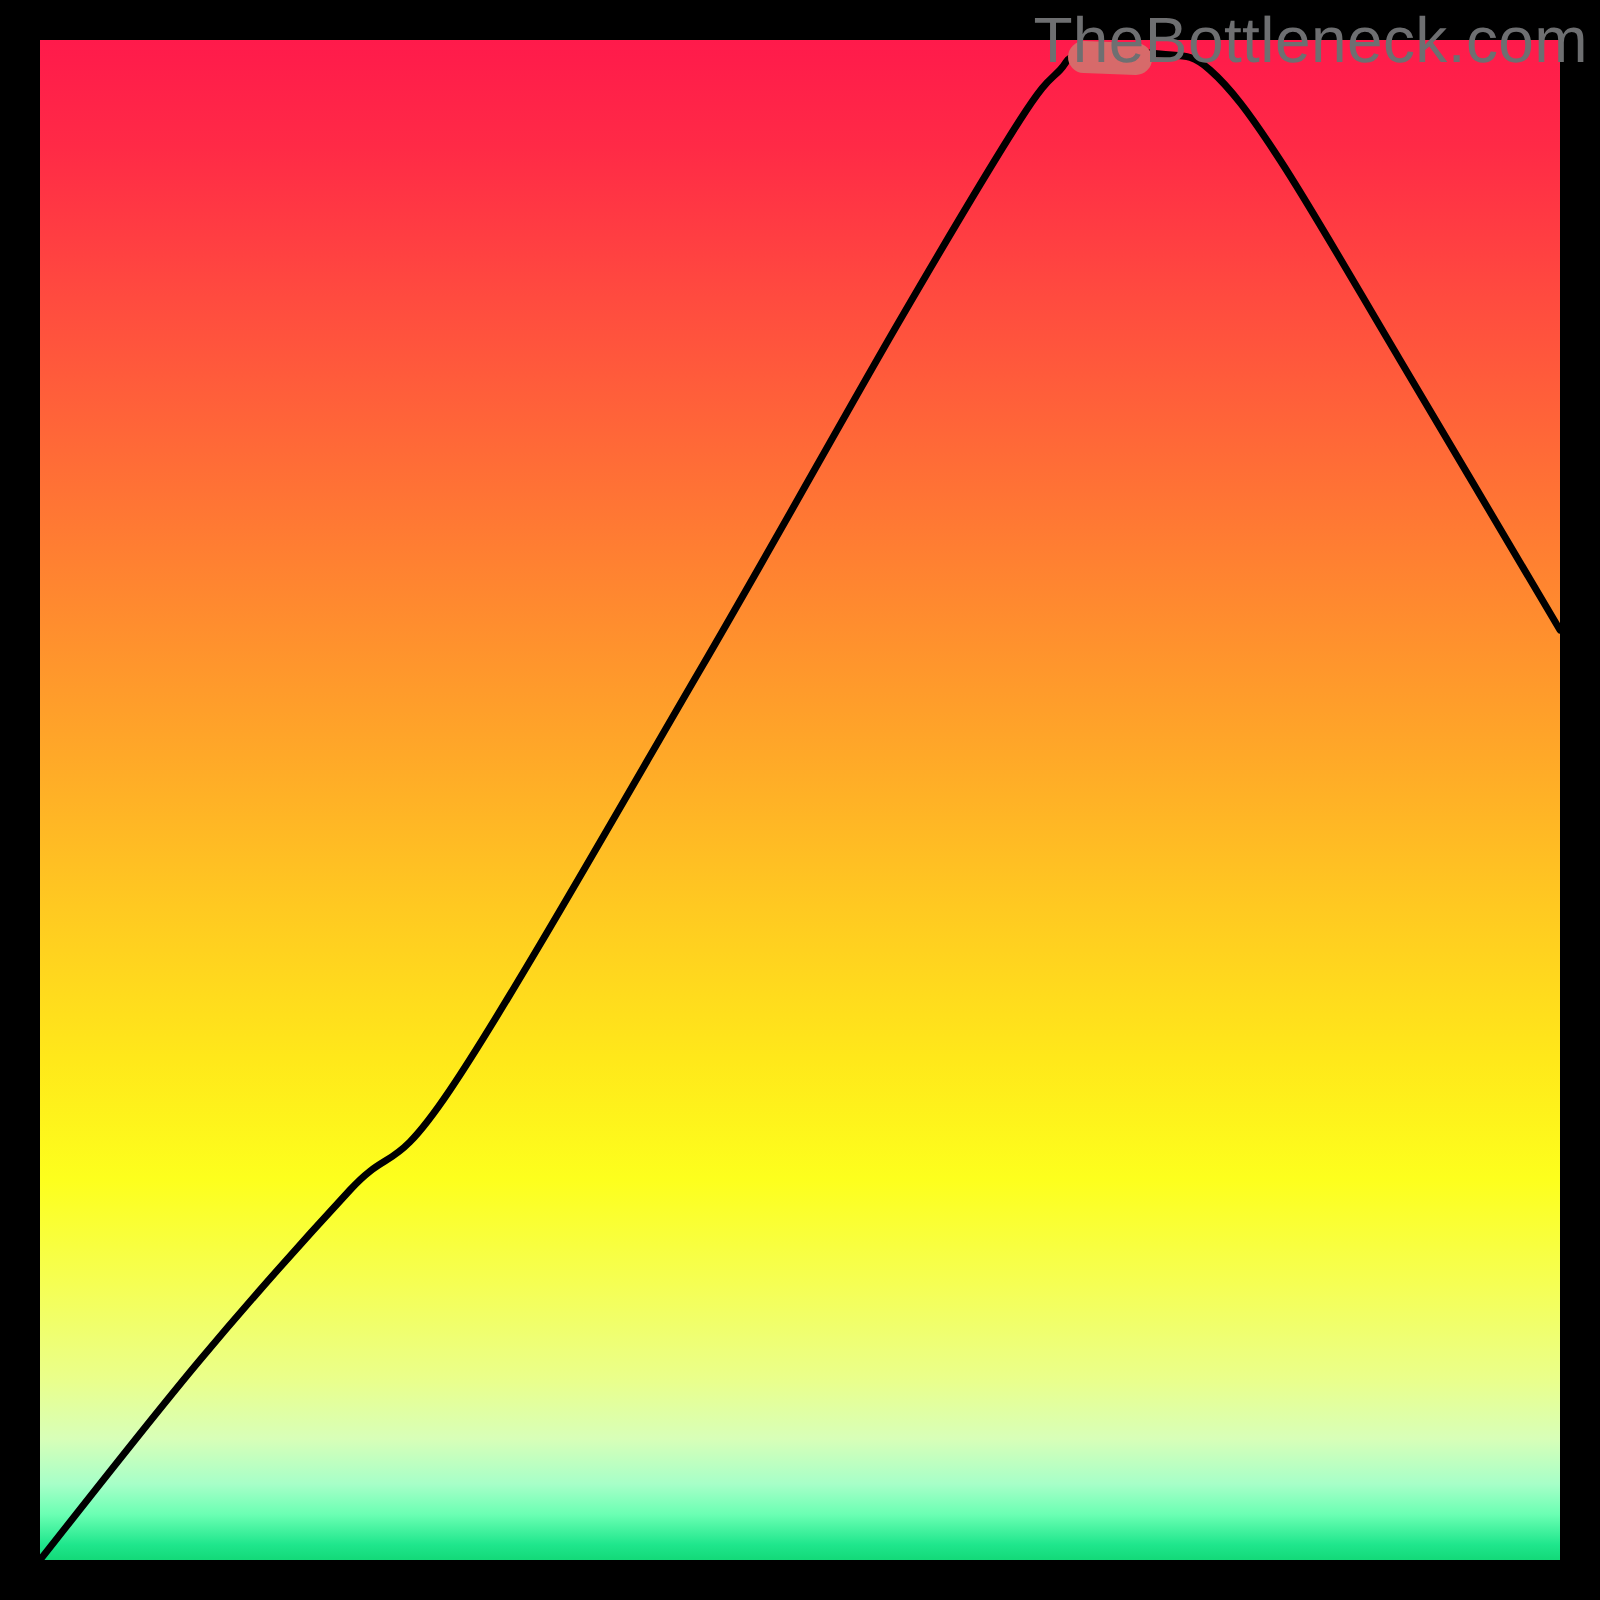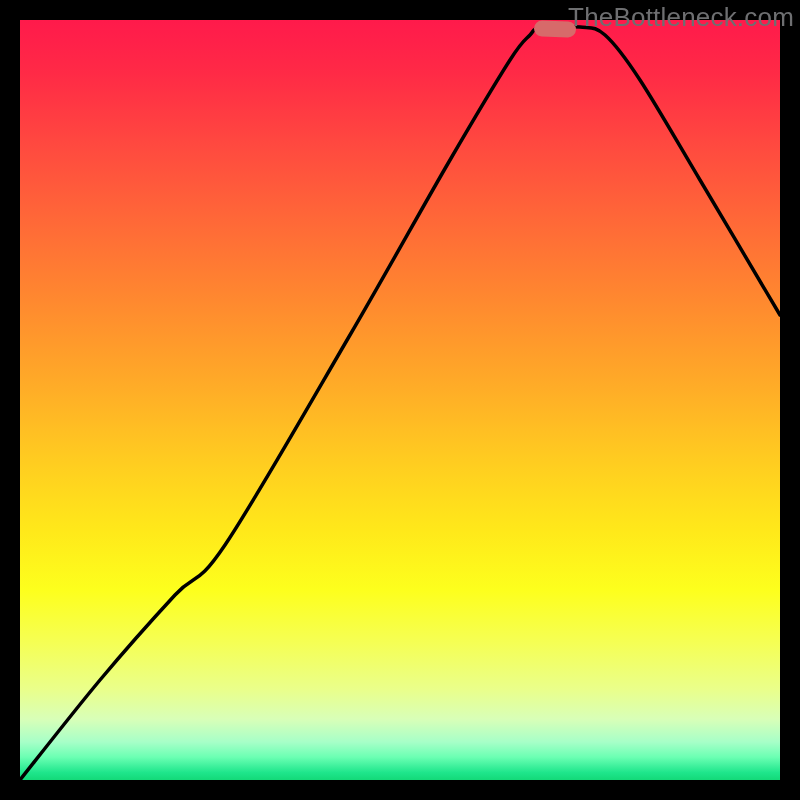--- a/index.html
+++ b/index.html
@@ -33,21 +33,21 @@
       #6bffb3 97%,
       #1fe68c 99%,
       #13d978 100%
     );
   }
   .watermark {
     position: absolute;
     top: 2px;
     right: 6px;
     font-family: Arial, Helvetica, sans-serif;
-    font-size: 26px;
+    font-size: 32px;
     font-weight: 400;
     color: #6e6f71;
     letter-spacing: 0.2px;
     user-select: none;
   }
   .curve-svg {
     position: absolute;
     left: 20px;
     top: 20px;
     width: 760px;

